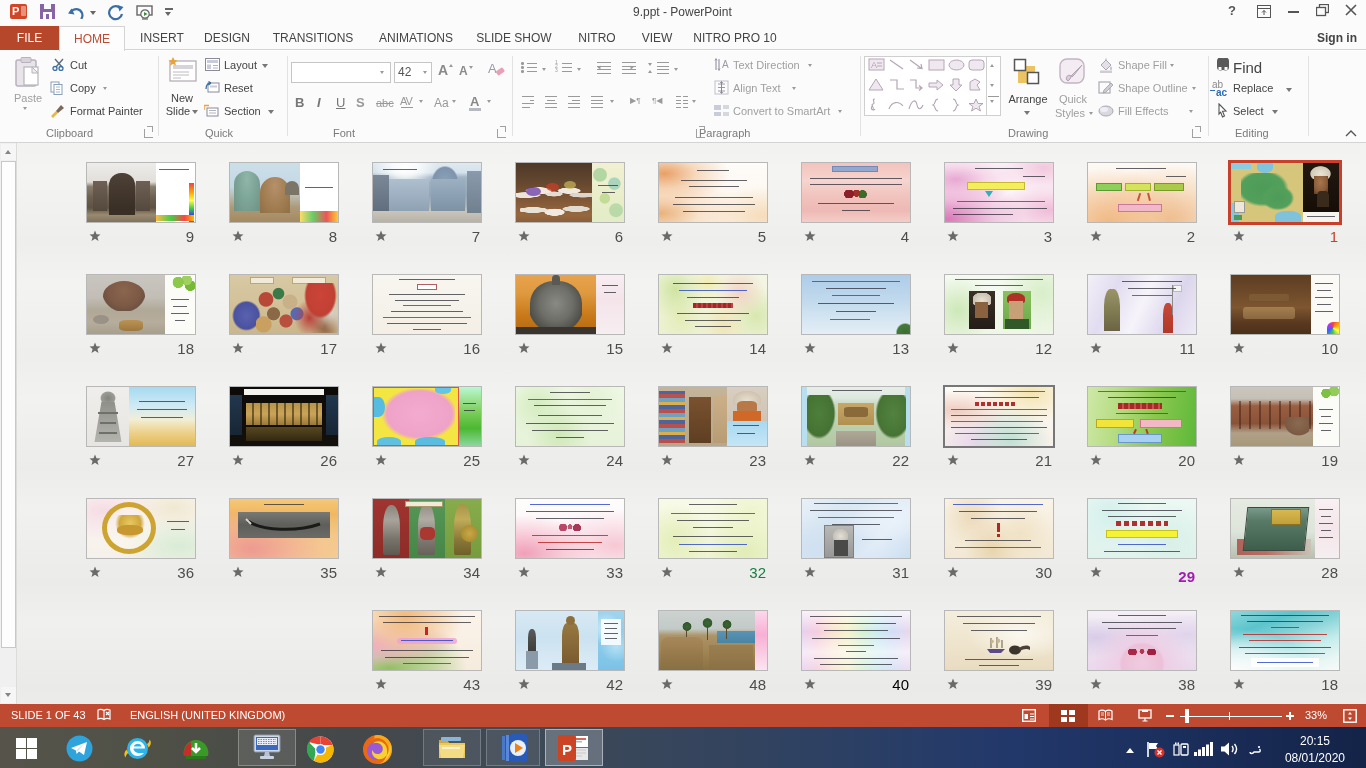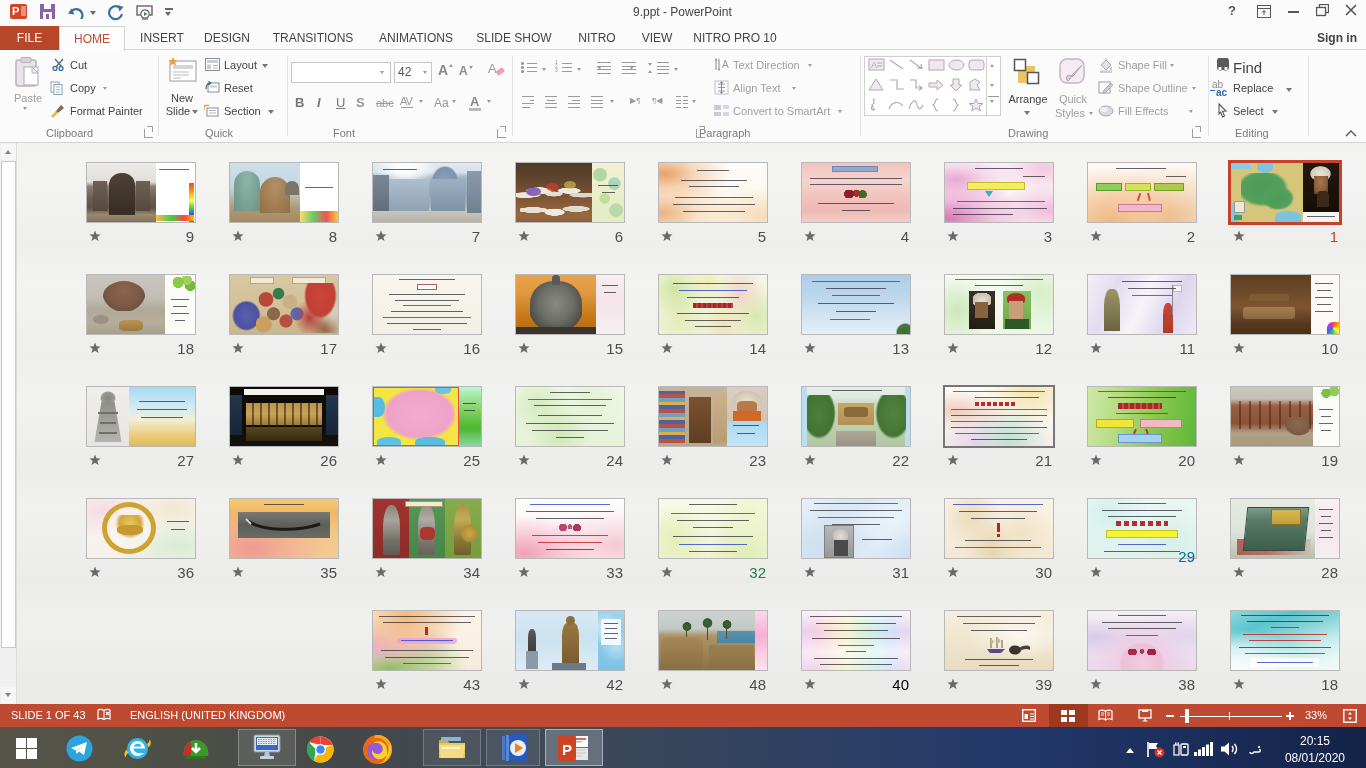--- a/index.html
+++ b/index.html
@@ -881,21 +881,21 @@
     <div class="ln" style="left:14px;top:11px;width:80px;height:1px;"></div>
     <div class="ln" style="left:20px;top:17px;width:68px;height:1px;"></div>
     <div class="abs" style="left:28px;top:22px;width:52px;height:5px;background:repeating-linear-gradient(90deg,#b03030 0 5px,transparent 5px 8px);"></div>
     <div class="abs" style="left:18px;top:31px;width:72px;height:8px;background:#f4f434;border:1px solid #c8c020;"></div>
     <div class="lnb" style="left:30px;top:45px;width:48px;height:1px;"></div>
     <div class="ln" style="left:16px;top:52px;width:76px;height:1px;"></div>
   </div>
 <svg class="star" style="left:1090px;top:566px;" width="12" height="12" viewBox="0 0 12 12">
     <path d="M6 0.5 L7.5 4.2 L11.5 4.5 L8.4 7 L9.5 11 L6 8.7 L2.5 11 L3.6 7 L0.5 4.5 L4.5 4.2 Z" fill="#6a6a6a"></path>
   </svg>
-<div class="snum" style="left:1155px;top:548px;color:#0369a1;">29</div>
+<div class="snum" style="left:1155px;top:568px;color:#a21caf;font-weight:bold;">29</div>
 <div class="thumb" style="left:1230px;top:498px;">
     <div class="abs" style="left:0px;top:0px;width:84px;height:59px;background:linear-gradient(180deg,#e6ebe2 0%,#dde4da 55%,#cdd4c8 75%,#b8c0b0 100%);"></div>
     <div class="abs" style="left:6px;top:40px;width:74px;height:16px;background:linear-gradient(90deg,#a84840 0%,#b85850 40%,#c8c0b4 100%);opacity:.8;"></div>
     <div class="abs" style="left:14px;top:8px;width:62px;height:44px;background:linear-gradient(180deg,#7a9a8a 0%,#5a7a68 30%,#3e5e4c 100%);transform:skewX(-6deg);border:1px solid #3a4a40;"></div>
     <div class="abs" style="left:40px;top:10px;width:30px;height:16px;background:linear-gradient(180deg,#d8b850 0%,#c0a038 100%);border:1px solid #8a7020;"></div>
     <div class="abs" style="left:84px;top:0px;width:24px;height:59px;background:linear-gradient(180deg,#f8f0f2 0%,#f4e6ea 50%,#f6eef0 100%);"></div>
     <div class="ln" style="left:88px;top:10px;width:14px;height:1px;"></div>
     <div class="ln" style="left:90px;top:17px;width:10px;height:1px;"></div>
     <div class="ln" style="left:88px;top:24px;width:14px;height:1px;"></div>
     <div class="ln" style="left:90px;top:31px;width:10px;height:1px;"></div>

